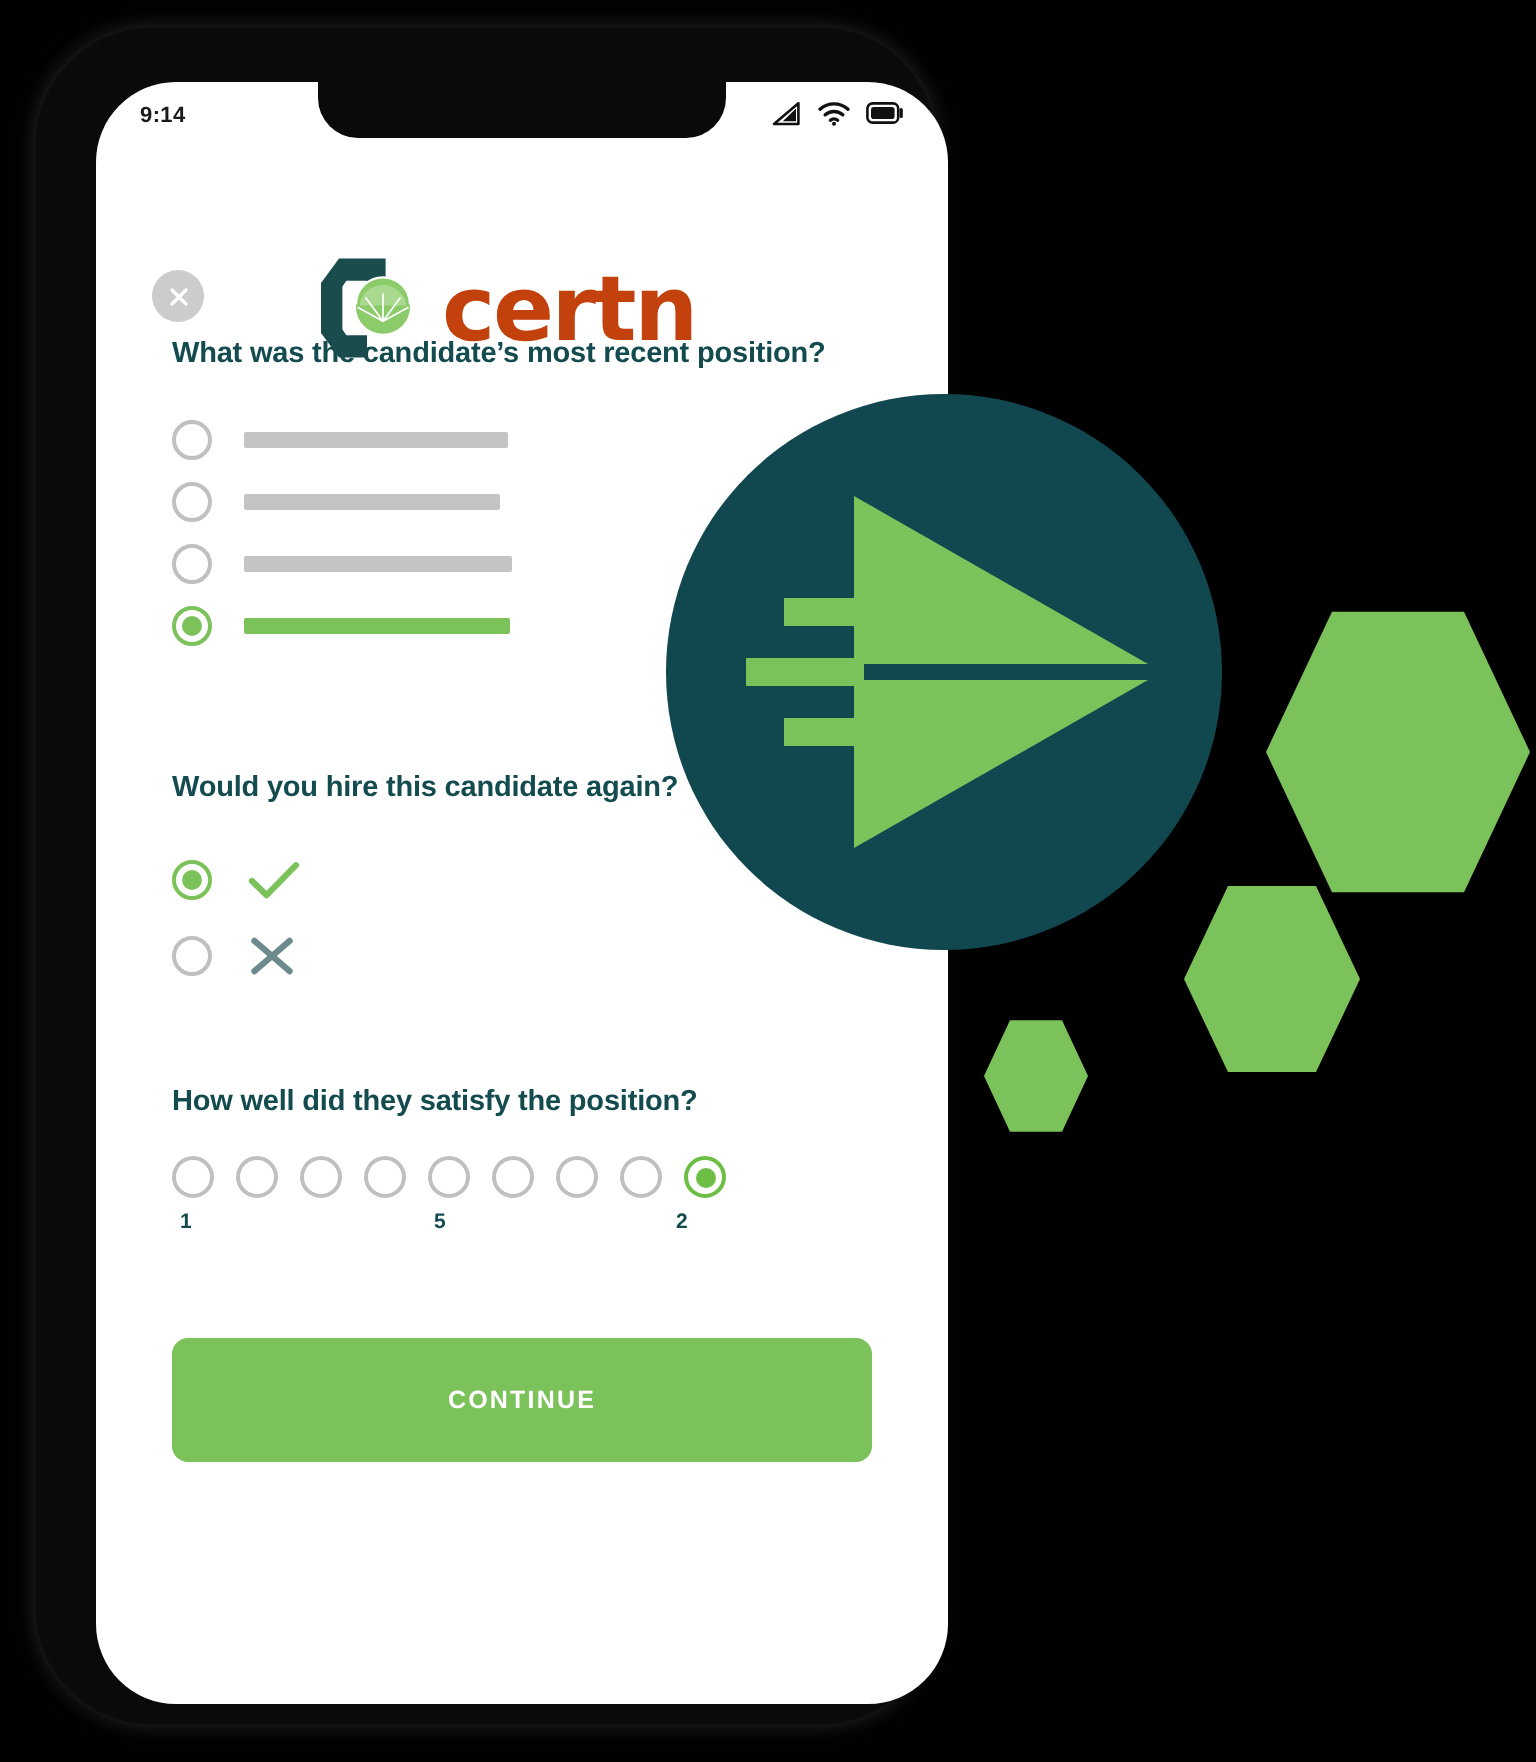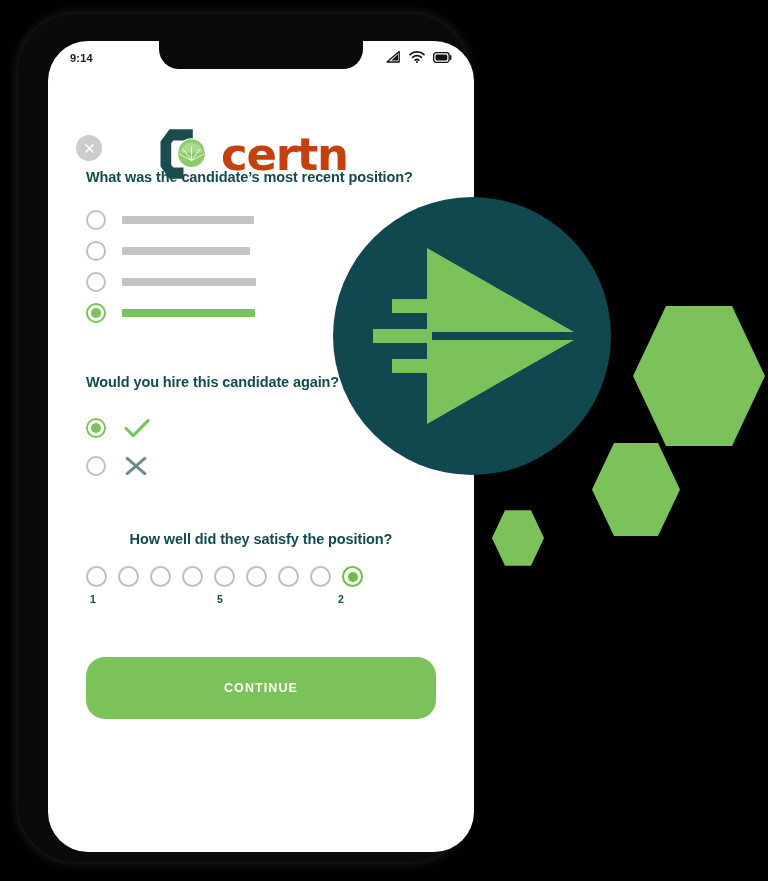--- a/index.html
+++ b/index.html
@@ -183,22 +183,22 @@
     background: #7CC25B;
   }
   .opt-bar {
     height: 8px;
     border-radius: 1px;
     background: #c4c4c4;
   }
   .opt-bar.green { background: #7CC25B; }
 
   .q1-block { margin-top: 6px; }
-  .q2-block { margin-top: 44px; }
-  .q3-block { margin-top: 44px; text-align: center; }
+  .q2-block { margin-top: 56px; }
+  .q3-block { margin-top: 44px; }
 
   
   .yn-row {
     display: flex;
     align-items: center;
     gap: 18px;
     height: 38px;
     cursor: pointer;
   }
 
@@ -241,21 +241,21 @@
     font-weight: bold;
     color: #134B4F;
   }
 
   
   .continue-wrap { padding: 0 38px; margin-top: 48px; }
   .continue-btn {
     width: 100%;
     height: 62px;
     border: none;
-    border-radius: 19px;
+    border-radius: 8px;
     background: #7CC25B;
     color: #ffffff;
     font-size: 12.5px;
     font-weight: bold;
     letter-spacing: 1.1px;
     font-family: "Liberation Sans", sans-serif;
     cursor: pointer;
   }
 
   

